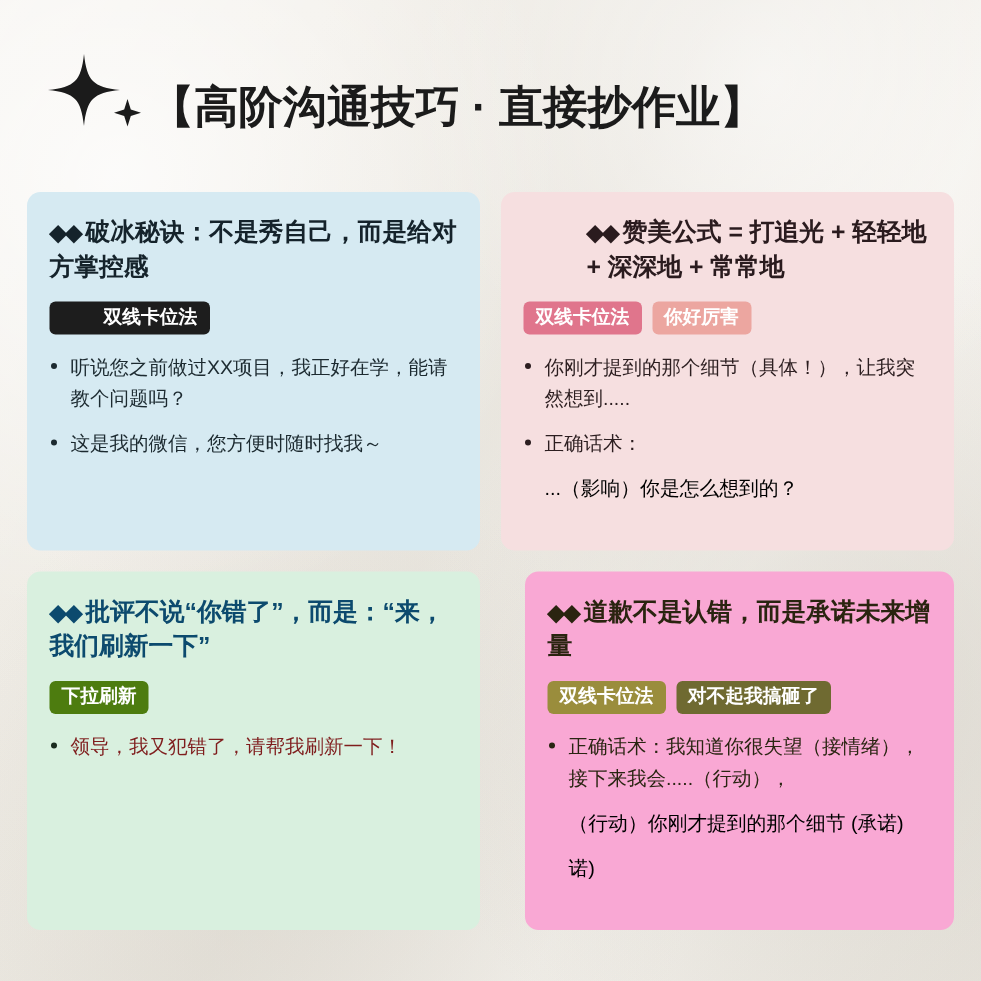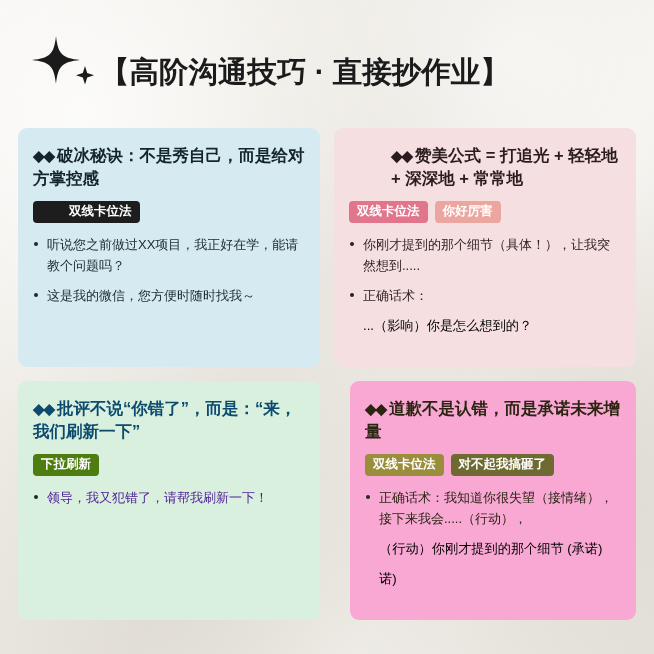--- a/index.html
+++ b/index.html
@@ -132,21 +132,21 @@
     position: absolute;
     left: 1px;
     top: 8px;
     width: 4px;
     height: 4px;
     border-radius: 50%;
     background: #1c2a30;
   }
   .card-pink .bullets li { color: #2c1e20; }
   .card-pink .bullets li:before { background: #2c1e20; }
-  .card-green .bullets li { color: #4c1d95; }
+  .card-green .bullets li { color: #7f1d1d; }
   .card-green .bullets li:before { background: #1a2b1f; }
   .card-yellow .bullets li { color: #2a2512; }
   .card-yellow .bullets li:before { background: #2a2512; }
   .sub-line {
     font-size: 13.2px;
     line-height: 1.62;
     padding-left: 14px;
     margin-bottom: 9px;
   }
 </style>

